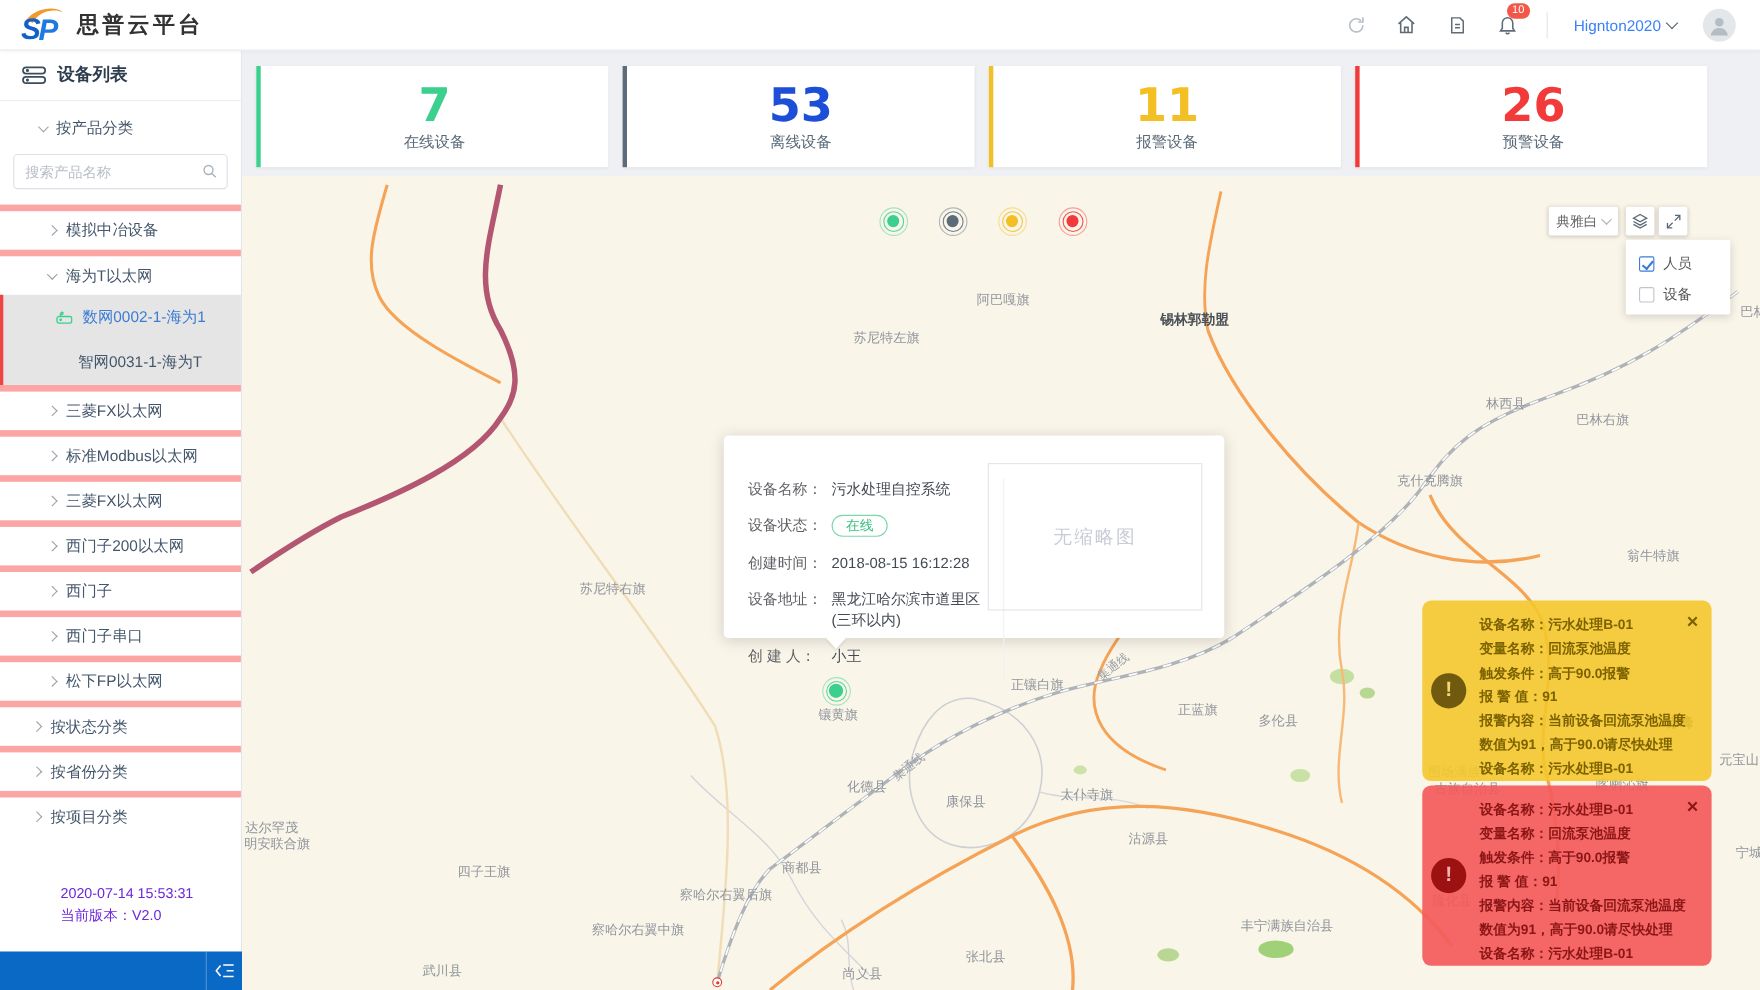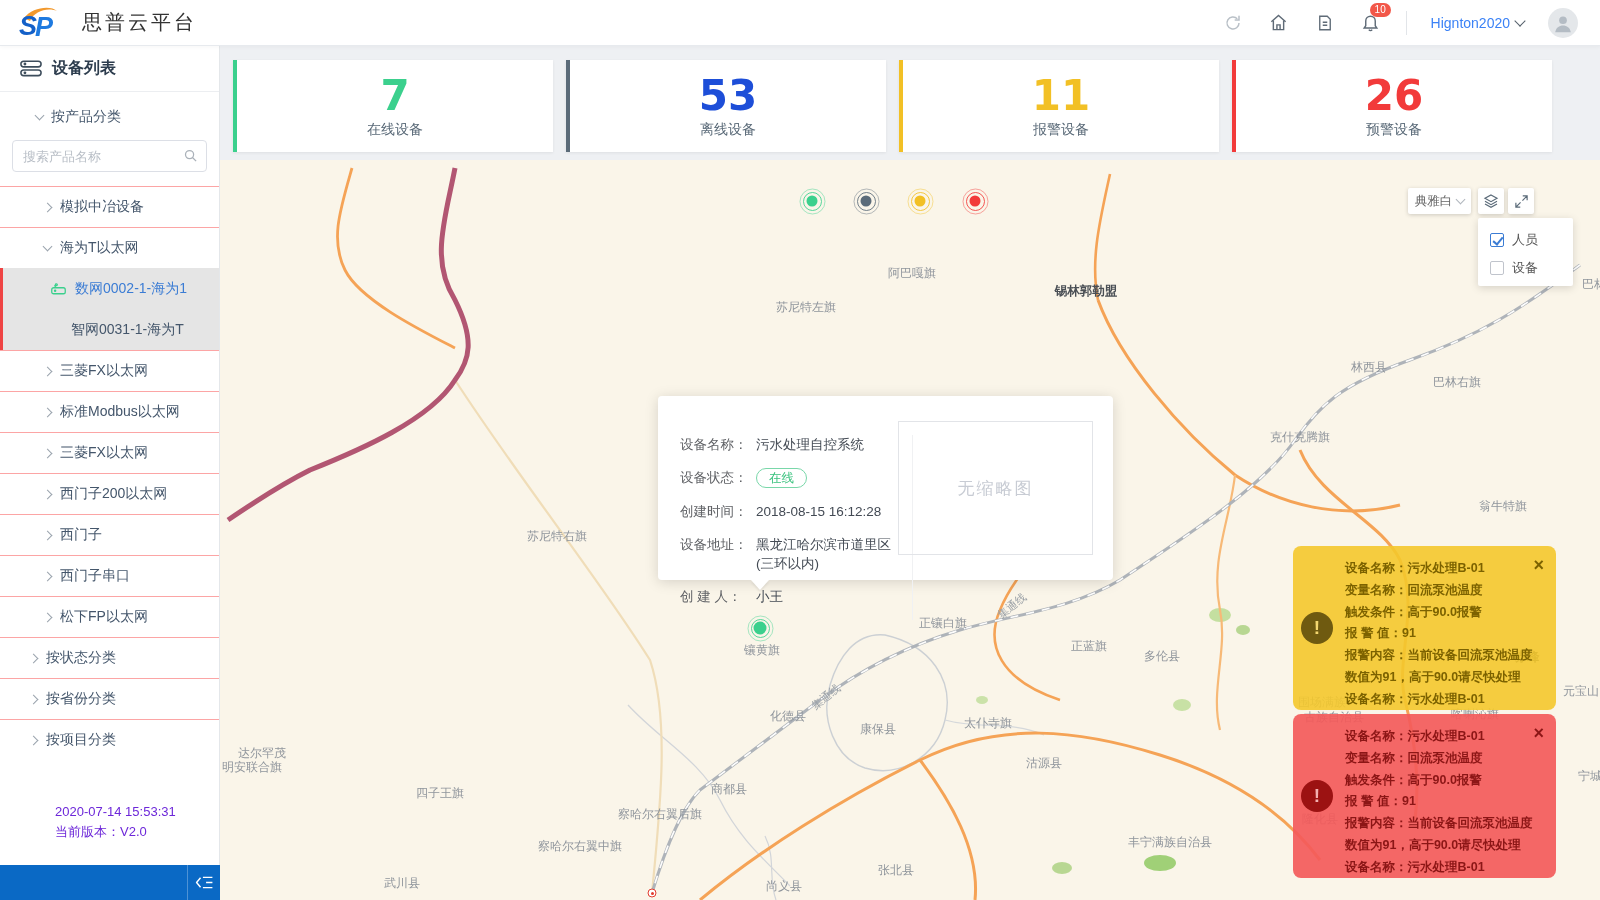--- a/index.html
+++ b/index.html
@@ -4,21 +4,21 @@
 <style>
   * { box-sizing: border-box; margin:0; padding:0; }
   html,body { width:1600px; height:900px; overflow:hidden; }
   body { font-family:"Liberation Sans","DejaVu Sans",sans-serif; background:#eef0f3; position:relative; }
 
   
   .hdr { position:absolute; top:0; left:0; width:1600px; height:46px; background:#fff;
          border-bottom:1px solid #e7eaee; box-shadow:0 1px 4px rgba(0,0,0,.04);
          display:flex; align-items:center; z-index:60; }
   .logo { margin-left:18px; display:flex; align-items:center; }
-  .app-title { font-size:20px; color:#333; margin-left:22px; letter-spacing:3px; font-weight:400; }
+  .app-title { font-size:20px; color:#333; margin-left:10px; letter-spacing:3px; font-weight:700; }
   .hdr-right { margin-left:auto; display:flex; align-items:center; gap:24px; padding-right:22px; }
   .icon-btn { position:relative; width:22px; height:22px; display:flex; align-items:center; justify-content:center; cursor:pointer; }
   .badge { position:absolute; top:-9px; left:10px; background:#f25749; color:#fff; font-size:10px;
            padding:1px 5px; border-radius:8px; line-height:12px; }
   .hdr-divider { width:1px; height:24px; background:#e2e5e9; }
   .user-wrap { display:flex; align-items:center; gap:6px; cursor:pointer; }
   .username { color:#3b82f6; font-size:14px; }
   .chev-dn { width:8px; height:8px; border-right:1.6px solid #55606b; border-bottom:1.6px solid #55606b;
              transform:rotate(45deg); margin-top:-4px; }
   .avatar { width:30px; height:30px; border-radius:50%; background:#e4e7ea; display:flex; align-items:center; justify-content:center; overflow:hidden; }
@@ -28,21 +28,21 @@
              border-right:1px solid #e4e7ea; z-index:50; }
   .side-head { height:46px; border-bottom:1px solid #eceef1; display:flex; align-items:center; gap:10px;
                padding-left:20px; font-size:16px; font-weight:bold; color:#2d3d4e; }
   .group-row { display:flex; align-items:center; gap:8px; padding:16px 0 12px 36px; color:#44566b; font-size:14px; cursor:pointer; }
   .search-wrap { margin:2px 12px 14px 12px; position:relative; }
   .search-wrap input { width:100%; height:32px; border:1px solid #dcdfe6; border-radius:4px;
                        padding:0 30px 0 10px; font-size:13px; color:#666; outline:none;
                        font-family:"Liberation Sans","DejaVu Sans",sans-serif; }
   .search-wrap input::placeholder { color:#b8bec6; }
   .search-ic { position:absolute; right:9px; top:8px; }
-  .tree-item { height:41px; border-top:1px solid #fca5a5; display:flex; align-items:center; gap:9px;
+  .tree-item { height:41px; border-top:6px solid #fca5a5; display:flex; align-items:center; gap:9px;
                font-size:14px; color:#44566b; cursor:pointer; }
   .lvl2 { padding-left:44px; } .lvl1 { padding-left:30px; }
   .chev { width:7px; height:7px; border-right:1.4px solid #9aa3ad; border-bottom:1.4px solid #9aa3ad; flex:none; }
   .chev.r { transform:rotate(-45deg); } .chev.d { transform:rotate(45deg); margin-top:-3px; }
   .sel-block { background:#e5e5e5; border-left:3px solid #ef4444; }
   .sel-block .dev-row { height:41px; display:flex; align-items:center; gap:9px; padding-left:48px; font-size:14px; cursor:pointer; }
   .dev-row.active { color:#3b7cd4; }
   .dev-row.plain { color:#44566b; padding-left:68px; }
   .side-foot { position:absolute; bottom:58px; left:55px; font-size:13px; color:#6d28d9; line-height:20px; }
   .collapse-bar { position:absolute; bottom:0; left:0; width:220px; height:35px; background:#0a69c5; display:flex; }
@@ -345,21 +345,21 @@
       <span class="map-label" style="left: 658px; top: 569px;">康保县</span>
       <span class="map-label" style="left: 768px; top: 563px;">太仆寺旗</span>
       <span class="map-label" style="left: 824px; top: 603px;">沽源县</span>
       <span class="map-label" style="left: 509px; top: 629px;">商都县</span>
       <span class="map-label" style="left: 220px; top: 633px;">四子王旗</span>
       <span class="map-label" style="left: 440px; top: 654px;">察哈尔右翼后旗</span>
       <span class="map-label" style="left: 360px; top: 686px;">察哈尔右翼中旗</span>
       <span class="map-label" style="left: 182px; top: 723px;">武川县</span>
       <span class="map-label" style="left: 676px; top: 710px;">张北县</span>
       <span class="map-label" style="left: 564px; top: 726px;">尚义县</span>
-      <span class="map-label" style="left: 42px; top: 593px;">达尔罕茂</span>
+      <span class="map-label" style="left: 27px; top: 593px;">达尔罕茂</span>
       <span class="map-label" style="left: 32px; top: 607px;">明安联合旗</span>
       <span class="map-label" style="left: 950px; top: 682px;">丰宁满族自治县</span>
       <span class="map-label" style="left: 1102px; top: 542px;">围场满族</span>
       <span class="map-label" style="left: 1114px; top: 557px;">古族自治县</span>
       <span class="map-label" style="left: 1255px; top: 554px;">喀喇沁旗</span>
       <span class="map-label bold" style="left: 1307px; top: 497px;">赤峰</span>
       <span class="map-label" style="left: 1361px; top: 531px;">元宝山</span>
       <span class="map-label" style="left: 1370px; top: 616px;">宁城</span>
       <span class="map-label" style="left: 1100px; top: 659px;">隆化县</span>
       <span class="map-label rail" style="left: 792px; top: 446px; transform: translate(-50%, -50%) rotate(-38deg);">集通线</span>

